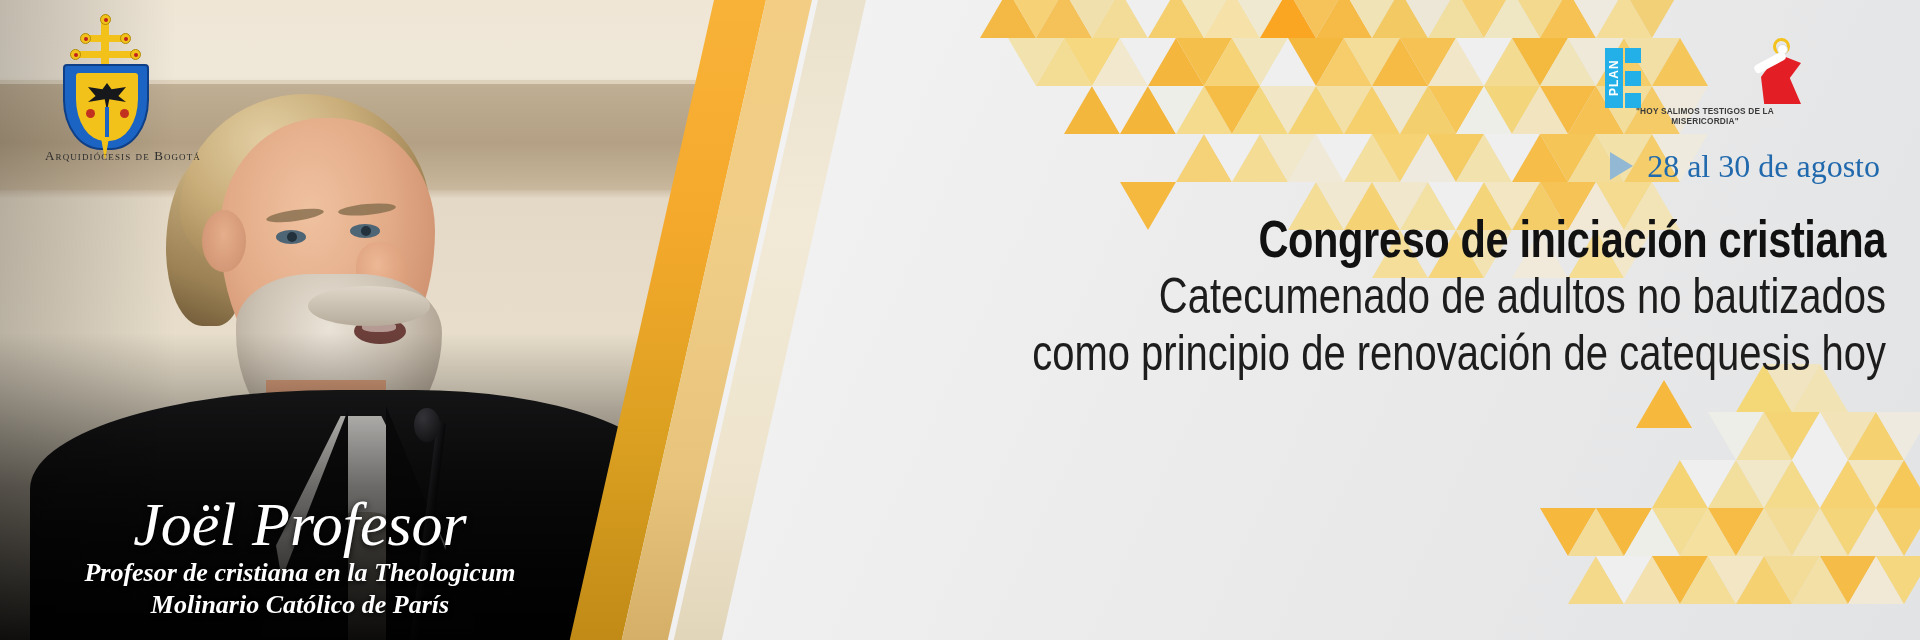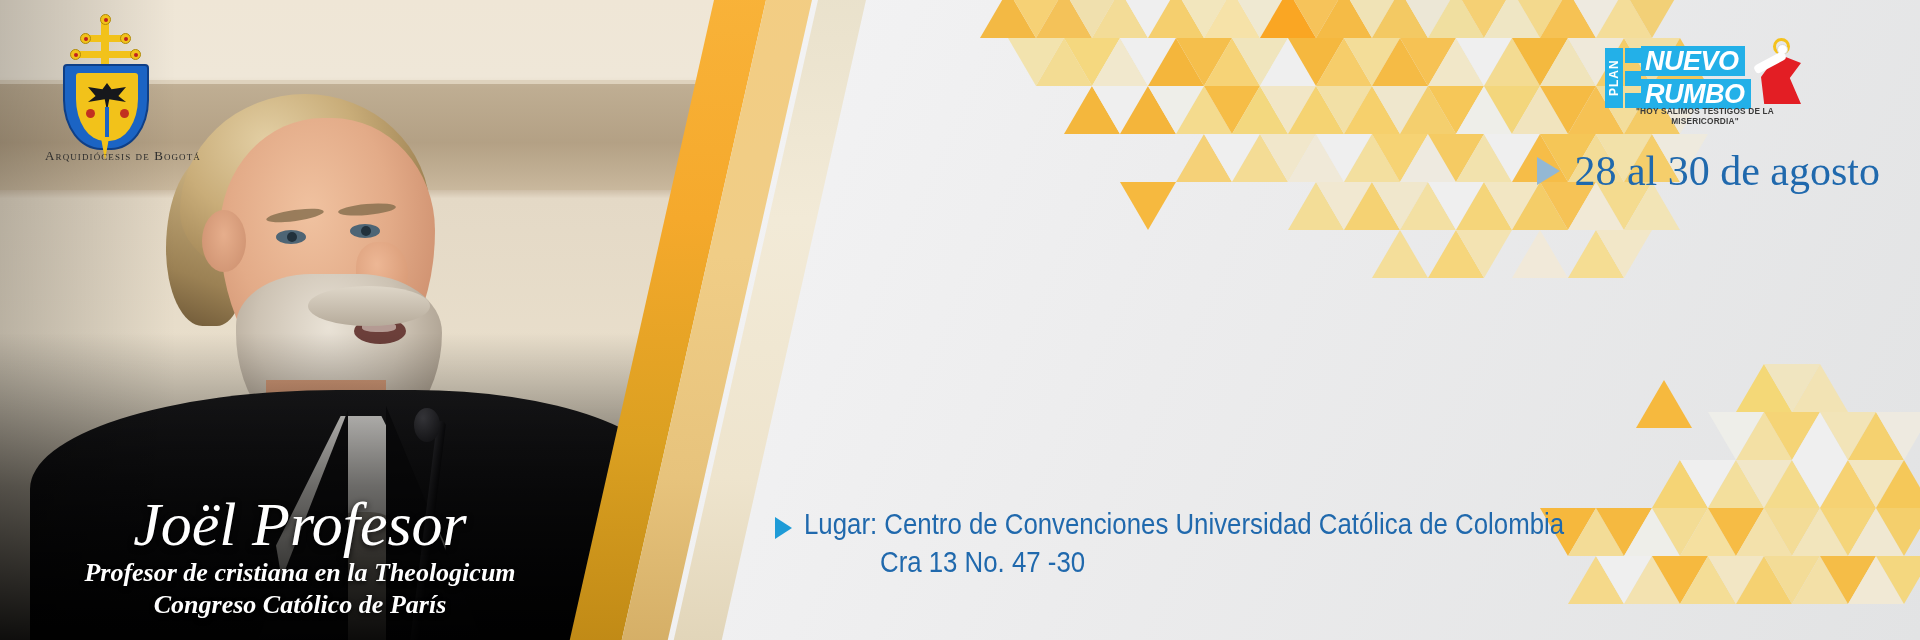--- a/index.html
+++ b/index.html
@@ -124,21 +124,21 @@
         clip-path:polygon(42% 0,100% 18%,72% 48%,100% 100%,8% 100%,0 46%);}
   #logo .arm{position:absolute;left:-2px;top:22px;width:34px;height:9px;background:#fff;
         transform:rotate(-28deg);border-radius:4px;}
   #logo .tagline{position:absolute;left:2px;top:70px;width:196px;text-align:center;
         font-family:"Liberation Sans",sans-serif;font-weight:bold;font-size:9px;
         letter-spacing:.2px;color:#3b3b3b;transform:scaleX(.92);transform-origin:center;}
 
   
   #date-line{position:absolute;right:40px;top:150px;display:flex;align-items:center;gap:14px;}
   #date-arrow{width:0;height:0;border-left:23px solid #93b8d4;border-top:14px solid transparent;border-bottom:14px solid transparent;}
-  #date-text{font-family:"Liberation Serif",serif;font-size:42px;color:#2069ad;line-height:1;}
+  #date-text{font-family:"Liberation Serif",serif;font-size:32px;color:#2069ad;line-height:1;}
 
   #title-block{position:absolute;right:34px;top:212px;text-align:right;width:1080px;}
   #main-title{font-family:"Liberation Sans",sans-serif;font-weight:bold;font-size:52px;
         color:#111;letter-spacing:-.5px;line-height:1.06;transform:scaleX(.80);transform-origin:right center;}
   .subtitle{font-family:"Liberation Sans",sans-serif;font-weight:normal;font-size:50px;
         color:#1d1d1d;line-height:1.1;transform:scaleX(.80);transform-origin:right center;margin-top:2px;}
 
   #venue-block{position:absolute;left:775px;top:505px;display:flex;align-items:flex-start;gap:12px;}
   #venue-arrow{margin-top:12px;width:0;height:0;border-left:17px solid #1e9bd7;border-top:11px solid transparent;border-bottom:11px solid transparent;}
   .venue-line{font-family:"Liberation Sans",sans-serif;font-size:30px;color:#2069ad;
@@ -372,46 +372,40 @@
       <div class="tri" style="left: 336px; top: 176px; border-left: 28px solid transparent; border-right: 28px solid transparent; border-top: 48px solid rgb(244, 215, 127);"></div>
     </div>
 
   <div id="logo">
     <div class="plan">PLAN</div>
     <div class="estack">
       <i class="eb1"></i>
         <i class="eb2"></i>
         <i class="eb3"></i>
     </div>
-    <div class="wordbox">
-      <div><span class="w">NUEVO</span></div>
-      <div><span class="w w2">RUMBO</span></div>
-    </div>
     <div class="figure">
       <div class="halo"></div>
       <div class="head"></div>
       <div class="body"></div>
       <div class="arm"></div>
     </div>
     <div class="tagline">"HOY SALIMOS TESTIGOS DE LA MISERICORDIA"</div>
   </div>
 
   <div id="date-line">
     <div id="date-arrow"></div>
     <div id="date-text">28 al 30 de agosto</div>
   </div>
 
-
-  <div id="venue-block">
-    <div id="venue-arrow"></div>
-    <div>
-      <div class="venue-line">Lugar: Centro de Convenciones Universidad Católica de Colombia</div>
-      <div class="venue-line second">Cra 13 No. 47 -30</div>
-    </div>
-  </div>
+  <div id="title-block">
+    <div id="main-title">Congreso de iniciación cristiana</div>
+    <div class="subtitle">Catecumenado de adultos no bautizados</div>
+    <div class="subtitle">como principio de renovación de catequesis hoy</div>
+  </div>
+
 
   <div id="name-block">
     <div id="speaker-name">Joël Profesor</div>
     <div class="speaker-role">Profesor de cristiana en la Theologicum</div>
-    <div class="speaker-role">Congreso Católico de París</div>
+    <div class="speaker-role">Molinario Católico de París</div>
   </div>
 
 </div>
 
 </body></html>

